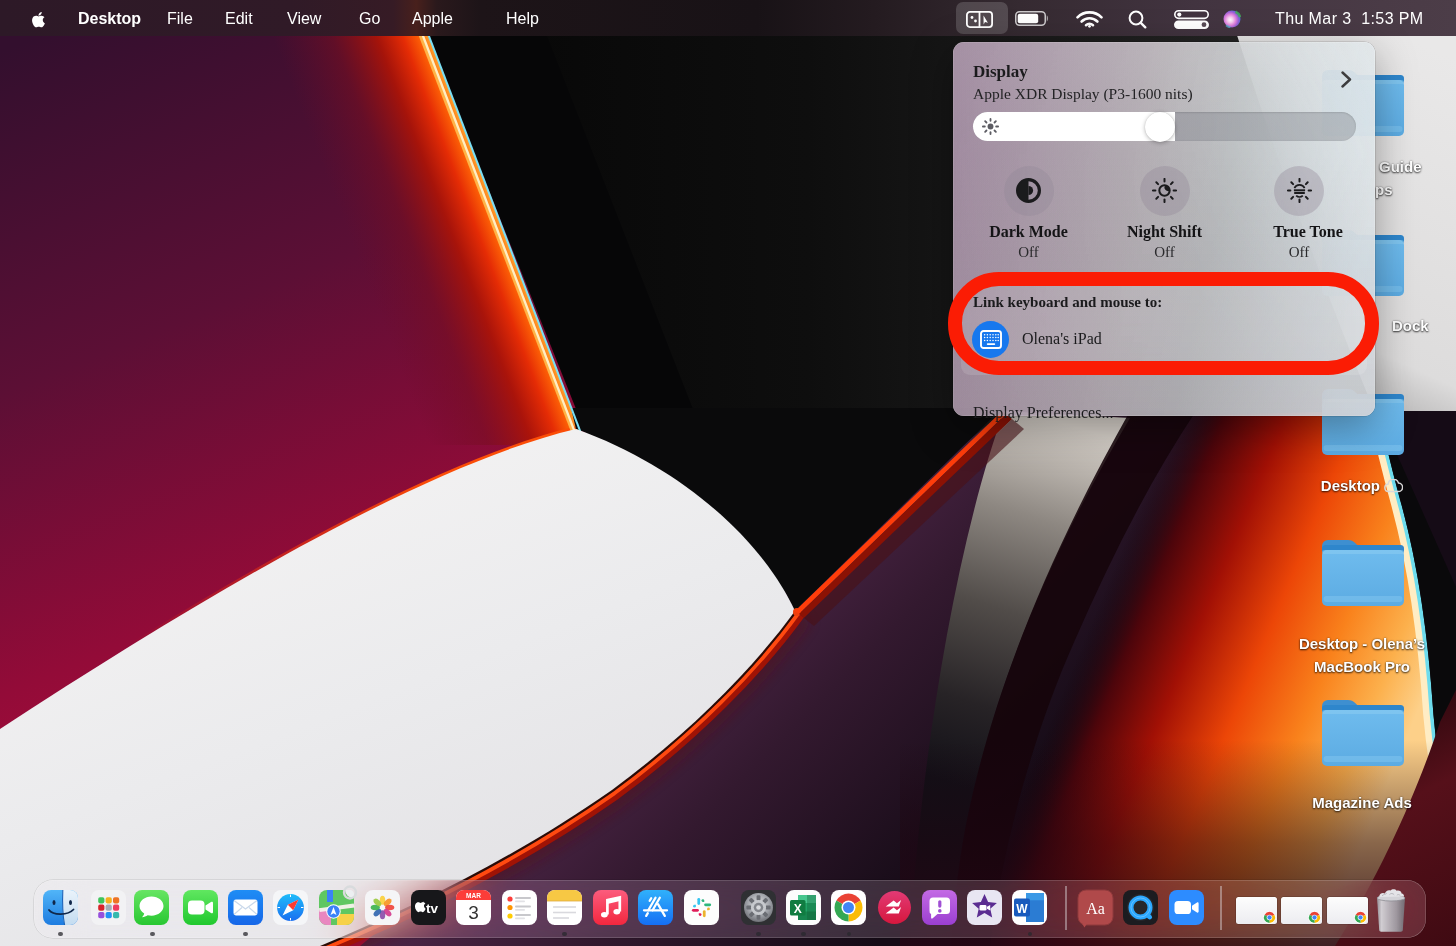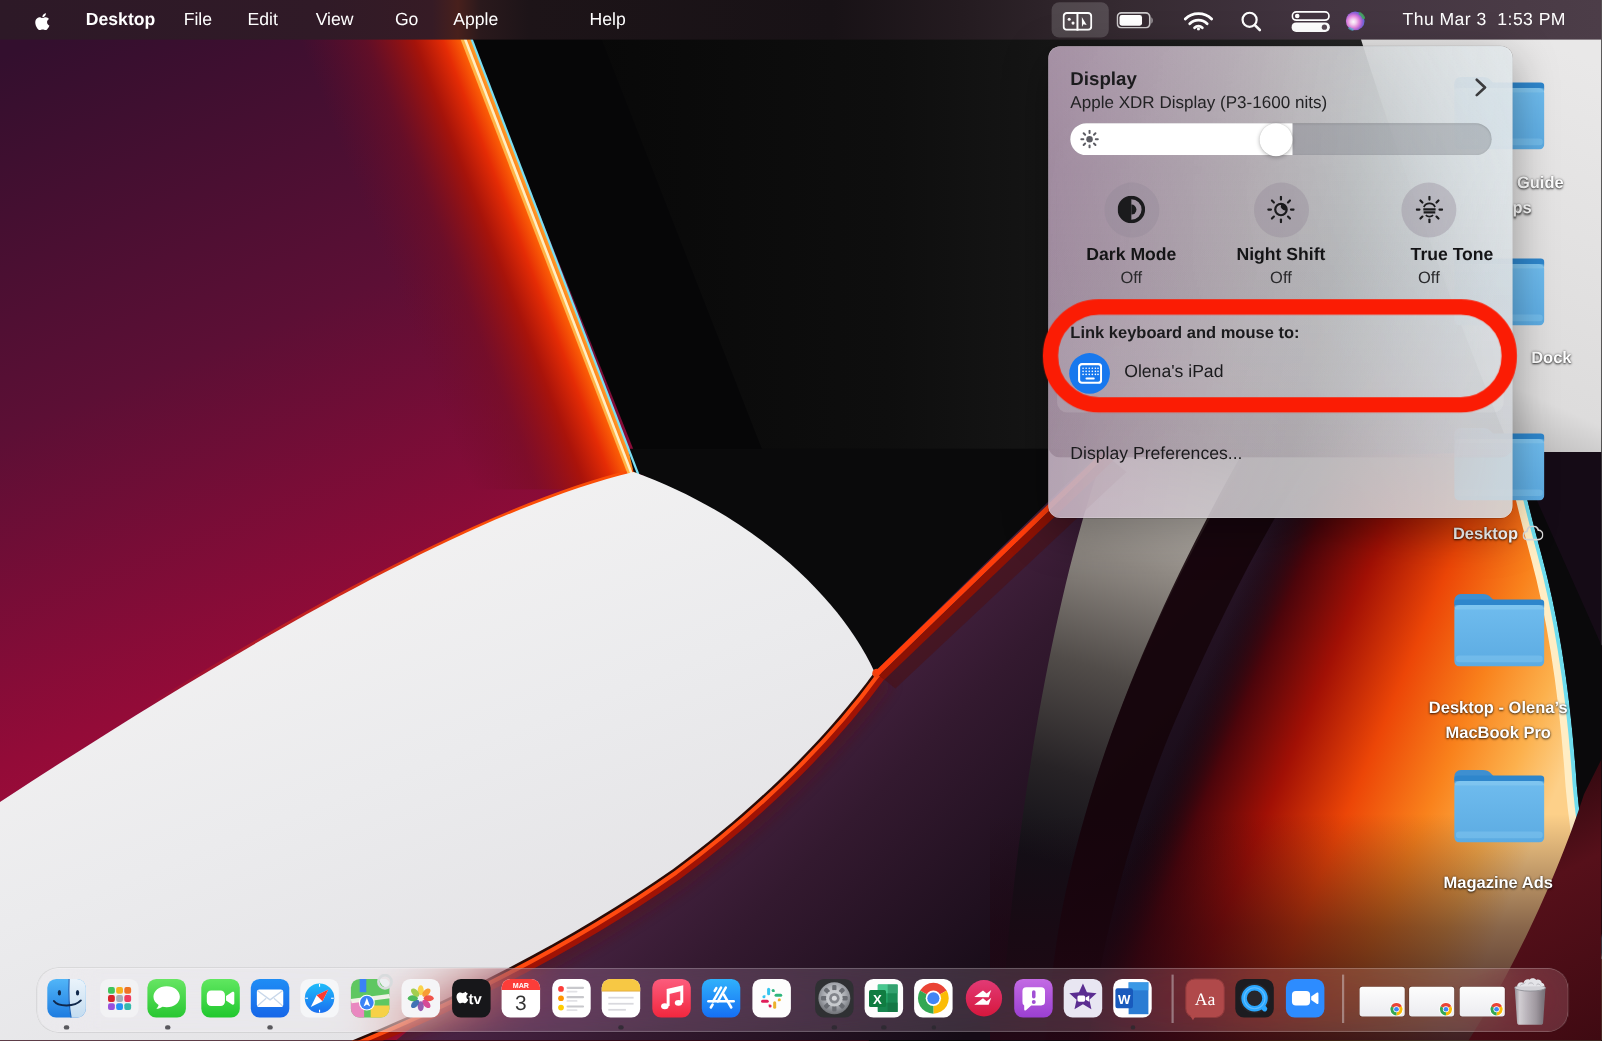--- a/index.html
+++ b/index.html
@@ -222,21 +222,21 @@
       z-index:40; color:#fff; font-size:16px;">
     <svg class="abs" style="left:30px;top:9px" width="16" height="19" viewBox="0 0 170 200">
       <path fill="#fff" transform="translate(5,28)" d="M150.37 130.25c-2.45 5.66-5.35 10.87-8.71 15.66-4.58 6.53-8.33 11.05-11.22 13.56-4.48 4.12-9.28 6.23-14.42 6.35-3.69 0-8.14-1.05-13.32-3.18-5.197-2.12-9.973-3.17-14.34-3.17-4.58 0-9.492 1.05-14.746 3.17-5.262 2.13-9.501 3.24-12.742 3.35-4.929.21-9.842-1.96-14.746-6.52-3.13-2.73-7.045-7.41-11.735-14.04-5.032-7.08-9.169-15.29-12.41-24.65-3.471-10.11-5.211-19.9-5.211-29.378 0-10.857 2.346-20.221 7.045-28.068 3.693-6.303 8.606-11.275 14.755-14.925s12.793-5.51 19.948-5.629c3.915 0 9.049 1.211 15.429 3.591 6.362 2.388 10.447 3.599 12.238 3.599 1.339 0 5.877-1.416 13.57-4.239 7.275-2.618 13.415-3.702 18.445-3.275 13.63 1.1 23.87 6.473 30.68 16.153-12.19 7.386-18.22 17.731-18.1 31.002.11 10.337 3.86 18.939 11.23 25.769 3.34 3.17 7.07 5.62 11.22 7.36-.9 2.61-1.85 5.11-2.86 7.51zM119.11 7.24c0 8.102-2.96 15.667-8.86 22.669-7.12 8.324-15.732 13.134-25.071 12.375a25.222 25.222 0 0 1-.188-3.07c0-7.778 3.386-16.102 9.399-22.908 3.002-3.446 6.82-6.311 11.45-8.597 4.62-2.252 8.99-3.497 13.1-3.734.12 1.083.17 2.166.17 3.264z"></path>
     </svg>
     <span class="abs" style="left:78px;top:10px;font-weight:bold;">Desktop</span>
     <span class="abs" style="left:167px;top:10px;">File</span>
     <span class="abs" style="left:225px;top:10px;">Edit</span>
     <span class="abs" style="left:287px;top:10px;">View</span>
     <span class="abs" style="left:359px;top:10px;">Go</span>
     <span class="abs" style="left:412px;top:10px;">Apple</span>
-    <span class="abs" style="left:536px;top:10px;">Help</span>
+    <span class="abs" style="left:506px;top:10px;">Help</span>
 
     <div class="abs" style="left:956px;top:2px;width:52px;height:32px;border-radius:7px;background:rgba(255,255,255,0.16);"></div>
     <svg class="abs" style="left:966px;top:11px" width="27" height="17" viewBox="0 0 27 17">
       <rect x="0.9" y="0.9" width="25.2" height="15.2" rx="3" fill="none" stroke="#fff" stroke-width="1.8"></rect>
       <line x1="13.5" y1="-1" x2="13.5" y2="18" stroke="#fff" stroke-width="1.8"></line>
       <circle cx="6" cy="6.5" r="1.4" fill="#fff"></circle>
       <circle cx="9.5" cy="10" r="1.4" fill="#fff"></circle>
       <path d="M17.5,4.5 l4.4,7.2 -2.9,-0.7 -1.4,2.6 Z" fill="#fff"></path>
     </svg>
 
@@ -654,26 +654,26 @@
     <div class="abs ddot" style="left:58px;"></div>
     <div class="abs ddot" style="left:150px;"></div>
     <div class="abs ddot" style="left:243px;"></div>
     <div class="abs ddot" style="left:562px;"></div>
     <div class="abs ddot" style="left:756px;"></div>
     <div class="abs ddot" style="left:801px;"></div>
     <div class="abs ddot" style="left:846.5px;"></div>
     <div class="abs ddot" style="left:1027.5px;"></div>
   </div>
 
-  <div class="abs" id="panel" style="left:953px;top:42px;width:422px;height:429px;z-index:50;
+  <div class="abs" id="panel" style="left:953px;top:42px;width:422px;height:374px;z-index:50;
       border-radius:11px;
       background:linear-gradient(100deg, rgba(193,170,194,0.9) 0%, rgba(205,191,205,0.86) 22%, rgba(211,205,211,0.84) 42%, rgba(212,216,218,0.84) 62%, rgba(215,223,226,0.87) 100%);
       backdrop-filter:blur(60px) saturate(1.6);
       box-shadow:0 12px 40px rgba(0,0,0,0.35), 0 0 0 0.5px rgba(255,255,255,0.35) inset, 0 0 0 0.5px rgba(0,0,0,0.2);
-      color:#1b1b1d;">
+      color:#1b1b1d;font-family:Liberation Serif, serif;">
     <div class="abs" style="left:0;top:0;width:422px;height:374px;border-radius:11px;
       background:linear-gradient(103deg, rgba(110,82,104,0.26) 0%, rgba(110,82,104,0.12) 26%, rgba(110,82,104,0.02) 46%, rgba(255,255,255,0) 60%, rgba(255,255,255,0.25) 90%),
                  linear-gradient(to bottom, rgba(255,255,255,0.12) 0%, rgba(255,255,255,0) 30%, rgba(104,82,100,0.10) 78%, rgba(104,82,100,0.16) 100%);"></div>
     <div class="abs" style="left:20px;top:20px;font-size:17px;font-weight:bold;">Display</div>
     <svg class="abs" style="left:388px;top:29px" width="11" height="17" viewBox="0 0 11 17">
       <path d="M1.5,1.5 L9,8.5 L1.5,15.5" fill="none" stroke="#3c3c3e" stroke-width="2.4" stroke-linecap="round" stroke-linejoin="round"></path>
     </svg>
     <div class="abs" style="left:20px;top:42.5px;font-size:15.5px;color:#232325;">Apple XDR Display (P3-1600 nits)</div>
 
     <div class="abs" style="left:20px;top:70px;width:383px;height:29px;border-radius:15px;
@@ -734,21 +734,21 @@
       </g>
       <g stroke="#1b1b1d" fill="none">
         <path d="M7.4,10.2 A5.6,5.6 0 0 1 17.6,10.2" stroke-width="1.6"></path>
         <line x1="6.9" y1="12.3" x2="18.1" y2="12.3" stroke-width="2"></line>
         <line x1="7.2" y1="15" x2="17.8" y2="15" stroke-width="2"></line>
         <path d="M9.2,17.6 a4.6,4.6 0 0 0 6.6,0" stroke-width="1.6"></path>
       </g>
     </svg>
     <div class="abs tlab" style="left:-24.5px;top:181px;width:200px;">Dark Mode</div>
     <div class="abs tlab" style="left:111.5px;top:181px;width:200px;">Night Shift</div>
-    <div class="abs tlab" style="left:246px;top:181px;width:200px;padding-left:42px;">True Tone</div>
+    <div class="abs tlab" style="left:234px;top:181px;width:200px;padding-left:42px;">True Tone</div>
     <div class="abs tlab2" style="left:-24.5px;top:202px;width:200px;">Off</div>
     <div class="abs tlab2" style="left:111.5px;top:202px;width:200px;">Off</div>
     <div class="abs tlab2" style="left:246px;top:202px;width:200px;">Off</div>
 
     <div class="abs" style="left:8px;top:243px;width:406px;height:90px;border-radius:9px;background:rgba(255,255,255,0.12);"></div>
     <div class="abs" style="left:20px;top:251.5px;font-size:15px;font-weight:bold;">Link keyboard and mouse to:</div>
     <div class="abs" style="left:19px;top:279px;width:37px;height:37px;border-radius:50%;background:#1778ee;"></div>
     <svg class="abs" style="left:27px;top:288px" width="22" height="19" viewBox="0 0 22 19">
       <rect x="1" y="1" width="20" height="17" rx="2.6" fill="none" stroke="#fff" stroke-width="1.9"></rect>
       <g fill="#fff">

